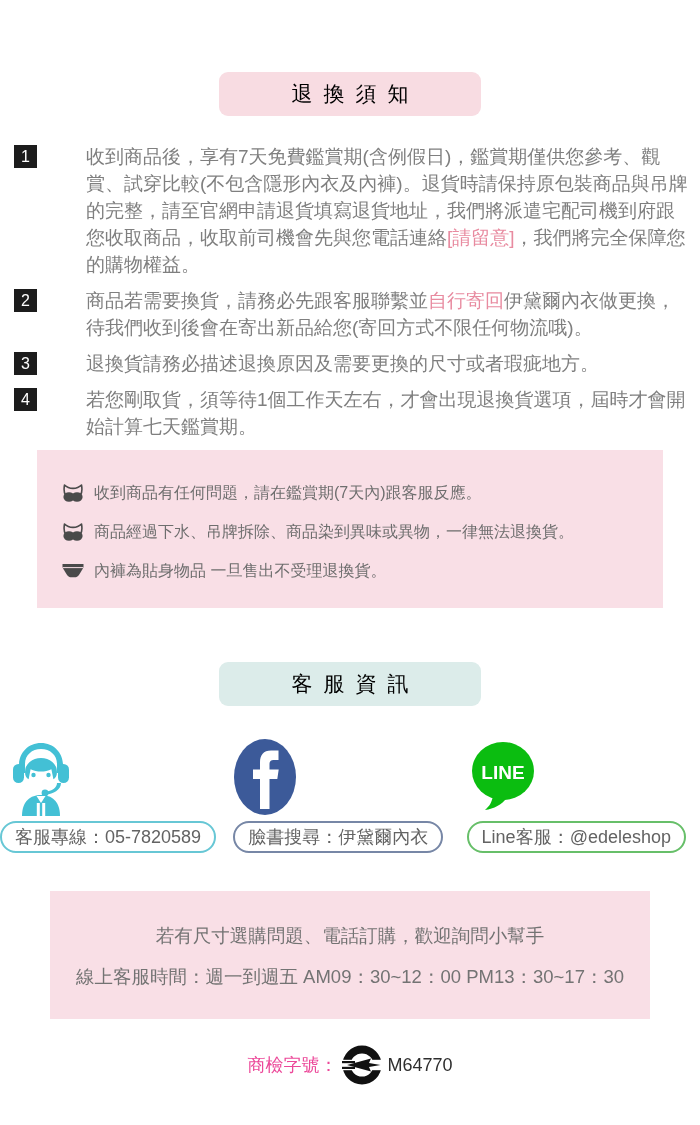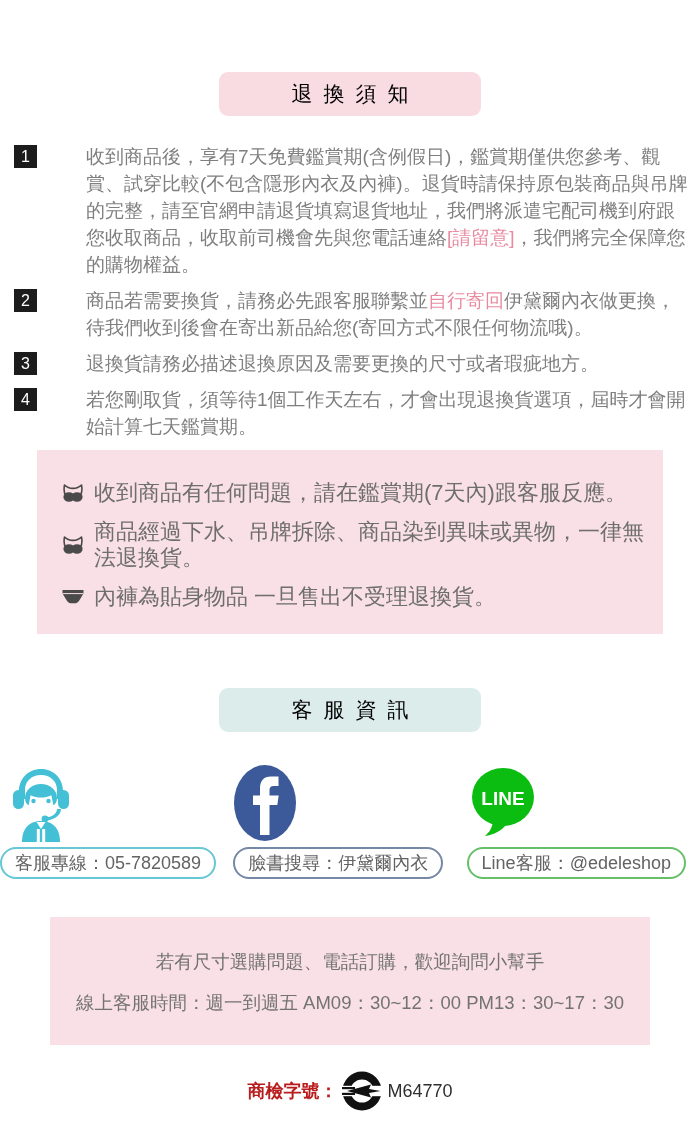--- a/index.html
+++ b/index.html
@@ -22,21 +22,21 @@
     flex:0 0 auto;width:23px;height:23px;margin-top:2px;background:#1c1c1c;color:#ffffff;
     font-size:16px;display:flex;align-items:center;justify-content:center;
   }
   .note-text{flex:1 1 auto;margin-left:42px;}
   .accent{color:#e88ba0;}
 
   .policy-box{
     margin:10px auto 0;width:626px;box-sizing:border-box;background:#f9dfe6;
     padding:30px 18px 24px 24px;
   }
-  .policy-row{display:flex;align-items:center;gap:9px;margin-bottom:13px;color:#6e6e6e;font-size:22px;line-height:26px;}
+  .policy-row{display:flex;align-items:center;gap:9px;margin-bottom:13px;color:#6e6e6e;font-size:16px;line-height:26px;}
   .policy-row:last-child{margin-bottom:0;}
   .policy-icon{flex:0 0 auto;display:flex;align-items:center;}
 
   .contacts{display:flex;margin:24px 0 0 0;}
   .contact{width:233.3px;display:flex;flex-direction:column;align-items:flex-start;}
   .icon-area{height:86px;display:flex;align-items:flex-end;justify-content:center;}
   .pill{
     margin-top:5px;border:2px solid #ec4899;border-radius:18px;background:#fff;
     padding:2px 13px;font-size:18px;color:#636363;white-space:nowrap;
   }
@@ -44,21 +44,21 @@
   .pill-gray{border-color:#7787a6;}
   .pill-green{border-color:#67bf69;}
 
   .helper-box{
     margin:38px auto 0;width:600px;box-sizing:border-box;background:#f9dfe6;
     text-align:center;padding:32px 10px 30px;color:#737373;font-size:18.5px;
   }
   .helper-line1{margin-bottom:16px;}
 
   .footer{margin-top:26px;display:flex;align-items:center;justify-content:center;gap:5px;font-size:18px;}
-  .footer-label{color:#b91c1c;font-weight:bold;}
+  .footer-label{color:#ec4899;}
   .footer-code{color:#2e2e2e;}
 </style>
 </head>
 <body>
 
 <div class="badge badge-pink">
   <span>退換須知</span>
 </div>
 
 <div class="notes">

